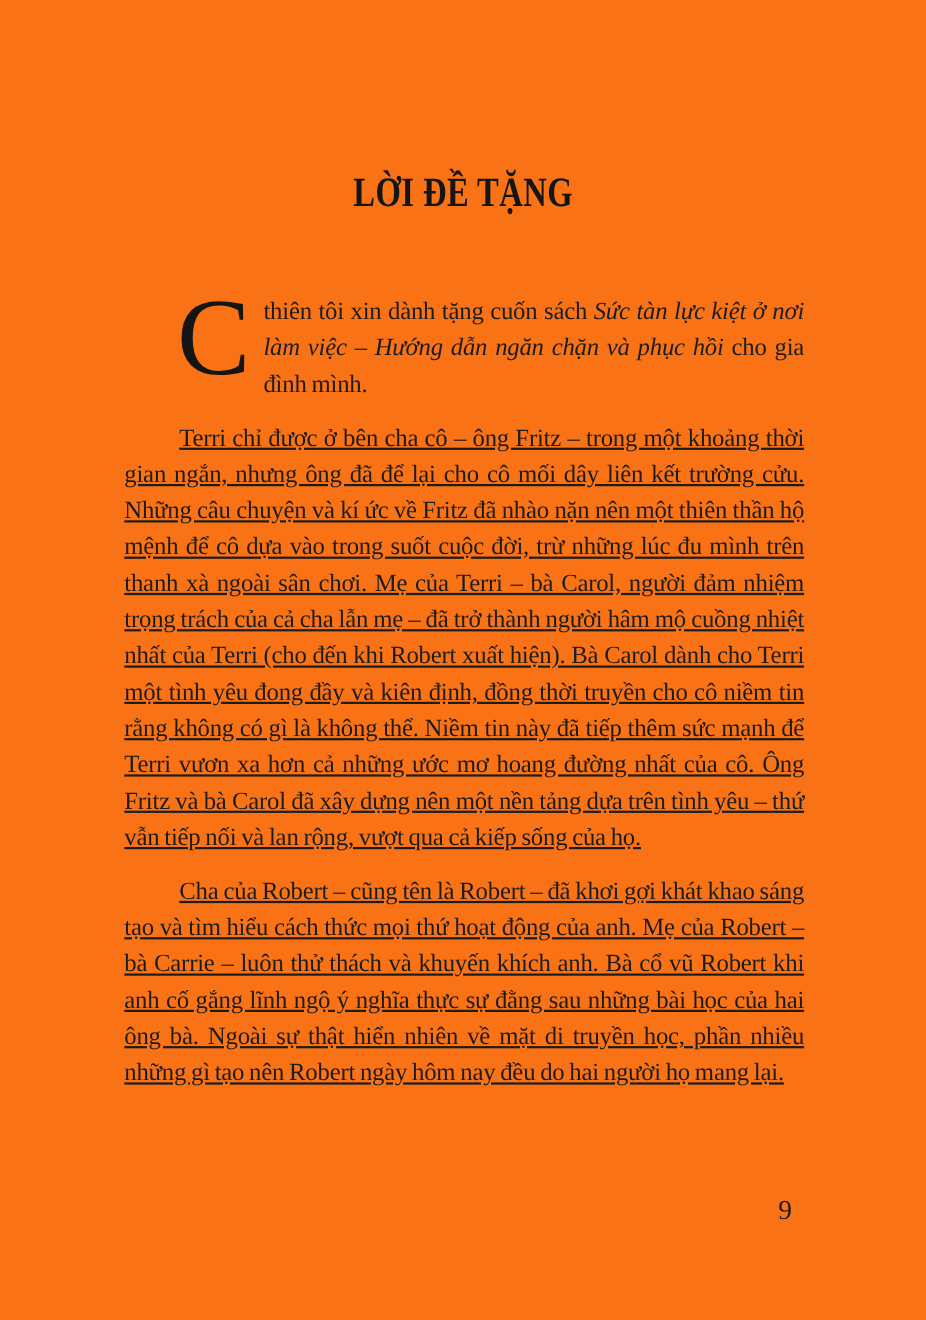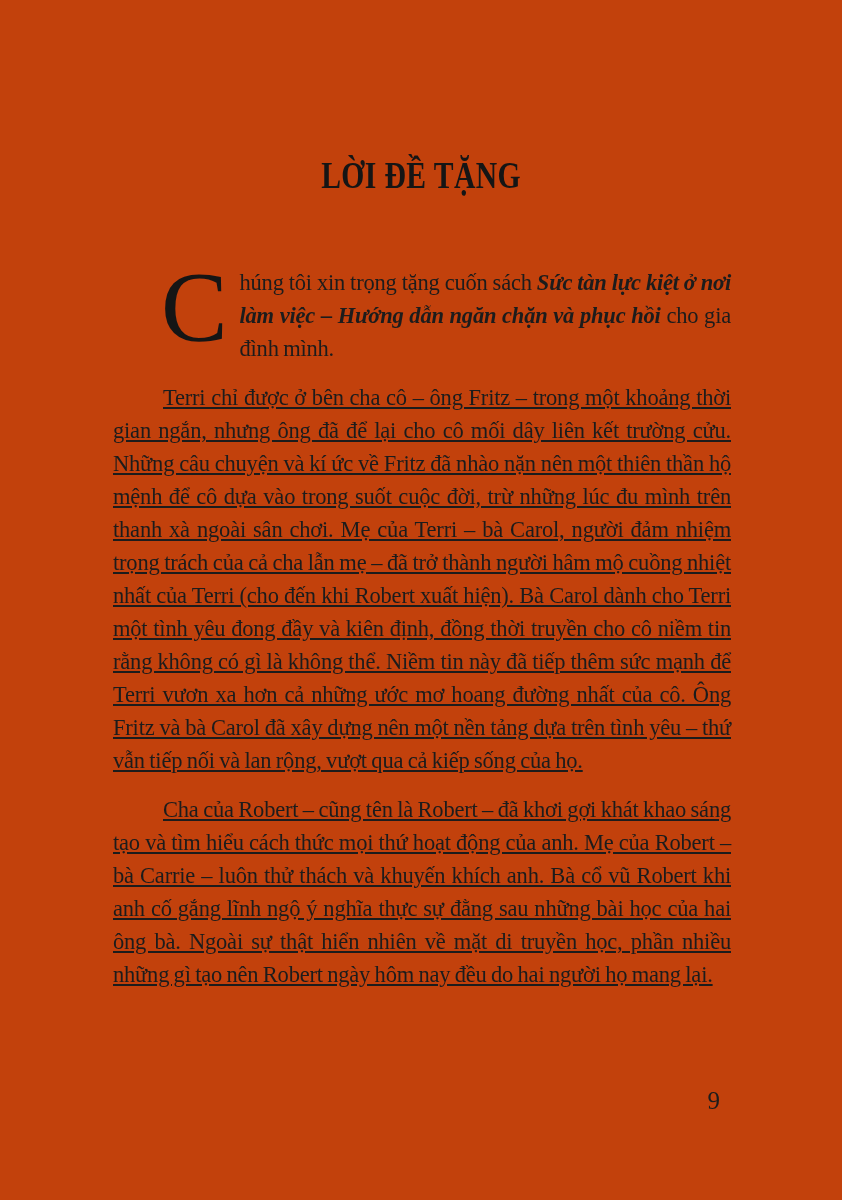--- a/index.html
+++ b/index.html
@@ -11,21 +11,21 @@
     width: 842px;
     height: 1200px;
     position: relative;
     font-family: "Liberation Serif", "DejaVu Serif", serif;
     color: #1c1c1c;
     overflow: hidden;
   }
   .page {
     position: absolute;
     inset: 0;
-    background: #c2410c;
+    background: #f97316;
   }
   .chapter-title-wrap {
     position: absolute;
     top: 152px;
     left: 0;
     width: 842px;
     text-align: center;
   }
   .chapter-title {
     display: inline-block;
@@ -62,21 +62,20 @@
     float: left;
     font-size: 100px;
     line-height: 66px;
     padding: 8px 12px 0 0;
     margin-left: 48px;
     font-family: "Liberation Serif", "DejaVu Serif", serif;
     color: #151515;
   }
   .italic {
     font-style: italic;
-    font-weight: bold;
   }
   .page-number {
     position: absolute;
     top: 1086px;
     right: 122px;
     font-size: 25px;
     line-height: 1.2;
     color: #1c1c1c;
   }
 </style>
@@ -85,21 +84,21 @@
 
 <div class="page">
 
   <div class="chapter-title-wrap">
     <span class="chapter-title">LỜI ĐỀ TẶNG</span>
   </div>
 
   <div class="content">
 
     <p>
-      <span class="dropcap">C</span><span>húng tôi xin trọng tặng cuốn sách </span><span class="italic">Sức tàn lực kiệt ở nơi làm việc – Hướng dẫn ngăn chặn và phục hồi</span><span> cho gia đình mình.</span>
+      <span class="dropcap">C</span><span>thiên tôi xin dành tặng cuốn sách </span><span class="italic">Sức tàn lực kiệt ở nơi làm việc – Hướng dẫn ngăn chặn và phục hồi</span><span> cho gia đình mình.</span>
     </p>
 
     <p class="indented">Terri chỉ được ở bên cha cô – ông Fritz – trong một khoảng thời gian ngắn, nhưng ông đã để lại cho cô mối dây liên kết trường cửu. Những câu chuyện và kí ức về Fritz đã nhào nặn nên một thiên thần hộ mệnh để cô dựa vào trong suốt cuộc đời, trừ những lúc đu mình trên thanh xà ngoài sân chơi. Mẹ của Terri – bà Carol, người đảm nhiệm trọng trách của cả cha lẫn mẹ – đã trở thành người hâm mộ cuồng nhiệt nhất của Terri (cho đến khi Robert xuất hiện). Bà Carol dành cho Terri một tình yêu đong đầy và kiên định, đồng thời truyền cho cô niềm tin rằng không có gì là không thể. Niềm tin này đã tiếp thêm sức mạnh để Terri vươn xa hơn cả những ước mơ hoang đường nhất của cô. Ông Fritz và bà Carol đã xây dựng nên một nền tảng dựa trên tình yêu – thứ vẫn tiếp nối và lan rộng, vượt qua cả kiếp sống của họ.</p>
 
     <p class="indented">Cha của Robert – cũng tên là Robert – đã khơi gợi khát khao sáng tạo và tìm hiểu cách thức mọi thứ hoạt động của anh. Mẹ của Robert – bà Carrie – luôn thử thách và khuyến khích anh. Bà cổ vũ Robert khi anh cố gắng lĩnh ngộ ý nghĩa thực sự đằng sau những bài học của hai ông bà. Ngoài sự thật hiển nhiên về mặt di truyền học, phần nhiều những gì tạo nên Robert ngày hôm nay đều do hai người họ mang lại.</p>
 
   </div>
 
   <div class="page-number">9</div>
 

